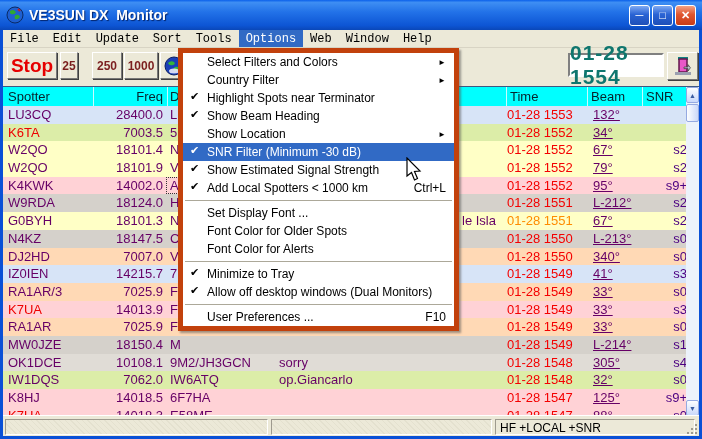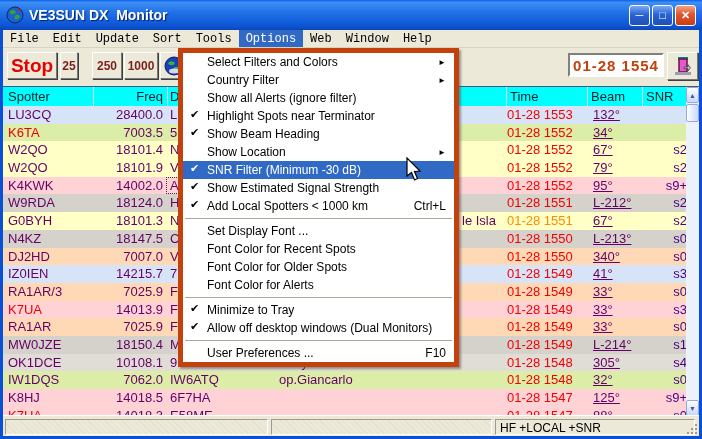--- a/index.html
+++ b/index.html
@@ -23,21 +23,21 @@
   .menubar .mitem{padding:1px 7px;height:17px;display:flex;align-items:center;font-family:Liberation Mono, monospace;}
   .menubar .mitem.active{background:#316AC5;color:#fff;}
   
   .toolbar{position:absolute;left:3px;top:48px;width:696px;height:38px;background:#ECE9D8;}
   .tbtn{position:absolute;top:4px;height:27px;background:#ECE9D8;
     border:1px solid;border-color:#FFFFFF #777 #777 #FFFFFF;box-shadow:1px 1px 0 #404040;
     display:flex;align-items:center;justify-content:center;font-weight:bold;font-size:12px;color:#7B1F1F;}
   .tbtn.stop{color:#E60000;font-size:19px;}
   .clockbox{position:absolute;left:565px;top:5px;width:96px;height:24px;background:#fff;
     border:2px solid;border-color:#808080 #fff #fff #808080;display:flex;align-items:center;justify-content:center;
-    color:#c2410c;font-weight:bold;font-size:15px;letter-spacing:1px;}
+    color:#0f766e;font-weight:bold;font-size:21px;letter-spacing:1px;}
   
   .tablewrap{position:absolute;left:3px;top:86px;width:696px;height:329px;background:#fff;
     border-top:1px solid #405880;overflow:hidden;}
   .thead{position:absolute;left:0;top:0;width:683px;height:19px;background:#00FFFF;
     font-size:13px;color:#07222b;}
   .thead span{position:absolute;top:2px;}
   .hsep{position:absolute;top:0;width:1px;height:19px;background:#c9fbff;}
   .rows{position:absolute;left:0;top:19px;width:683px;height:310px;overflow:hidden;}
   .trow{position:relative;width:683px;height:17.7px;font-size:13px;color:#660066;}
   .cell{position:absolute;top:1px;white-space:pre;overflow:visible;}
@@ -321,23 +321,20 @@
   <div class="dropdown" id="dropdown">
       <div class="ditem">
         <span>Select Filters and Colors</span>
         <span class="arrow">►</span>
       </div>
       <div class="ditem">
         <span>Country Filter</span>
         <span class="arrow">►</span>
       </div>
       <div class="ditem">
-        <span>Show all Alerts (ignore filter)</span>
-      </div>
-      <div class="ditem">
         <span class="chk">✔</span>
         <span>Highlight Spots near Terminator</span>
       </div>
       <div class="ditem">
         <span class="chk">✔</span>
         <span>Show Beam Heading</span>
       </div>
       <div class="ditem">
         <span>Show Location</span>
         <span class="arrow">►</span>
@@ -353,23 +350,20 @@
       <div class="ditem">
         <span class="chk">✔</span>
         <span>Add Local Spotters &lt; 1000 km</span>
         <span class="shortcut">Ctrl+L</span>
       </div>
       <div class="dsep">
         <div></div>
       </div>
       <div class="ditem">
         <span>Set Display Font ...</span>
-      </div>
-      <div class="ditem">
-        <span>Font Color for Recent Spots</span>
       </div>
       <div class="ditem">
         <span>Font Color for Older Spots</span>
       </div>
       <div class="ditem">
         <span>Font Color for Alerts</span>
       </div>
       <div class="dsep">
         <div></div>
       </div>

